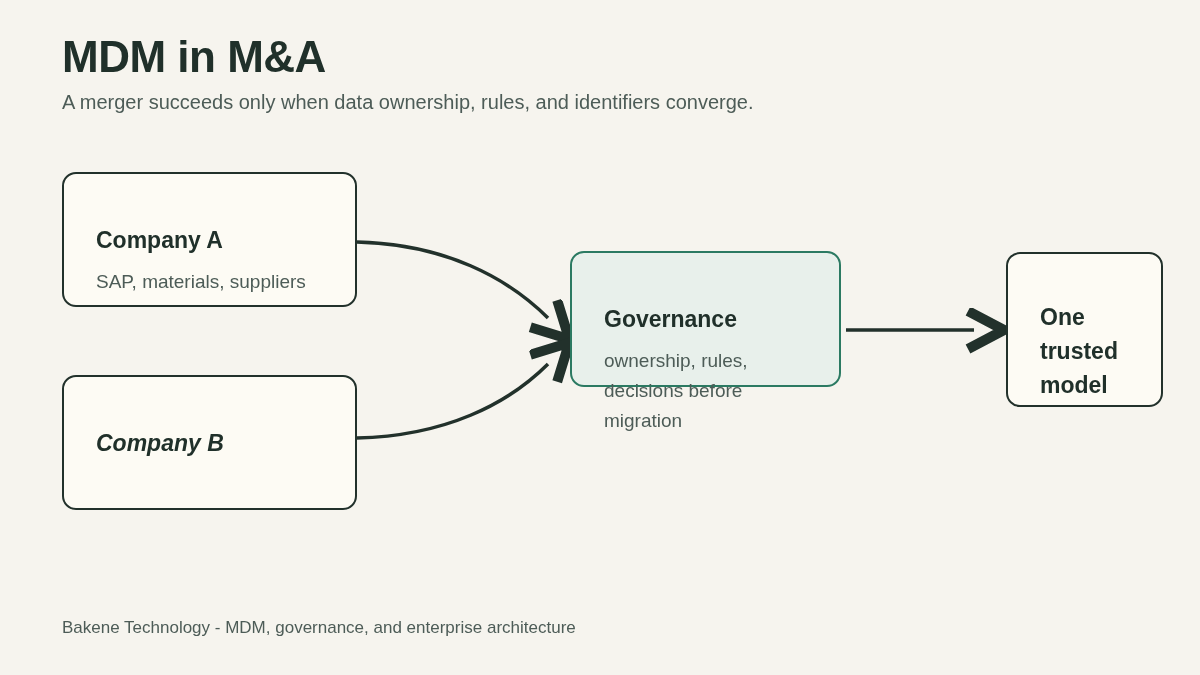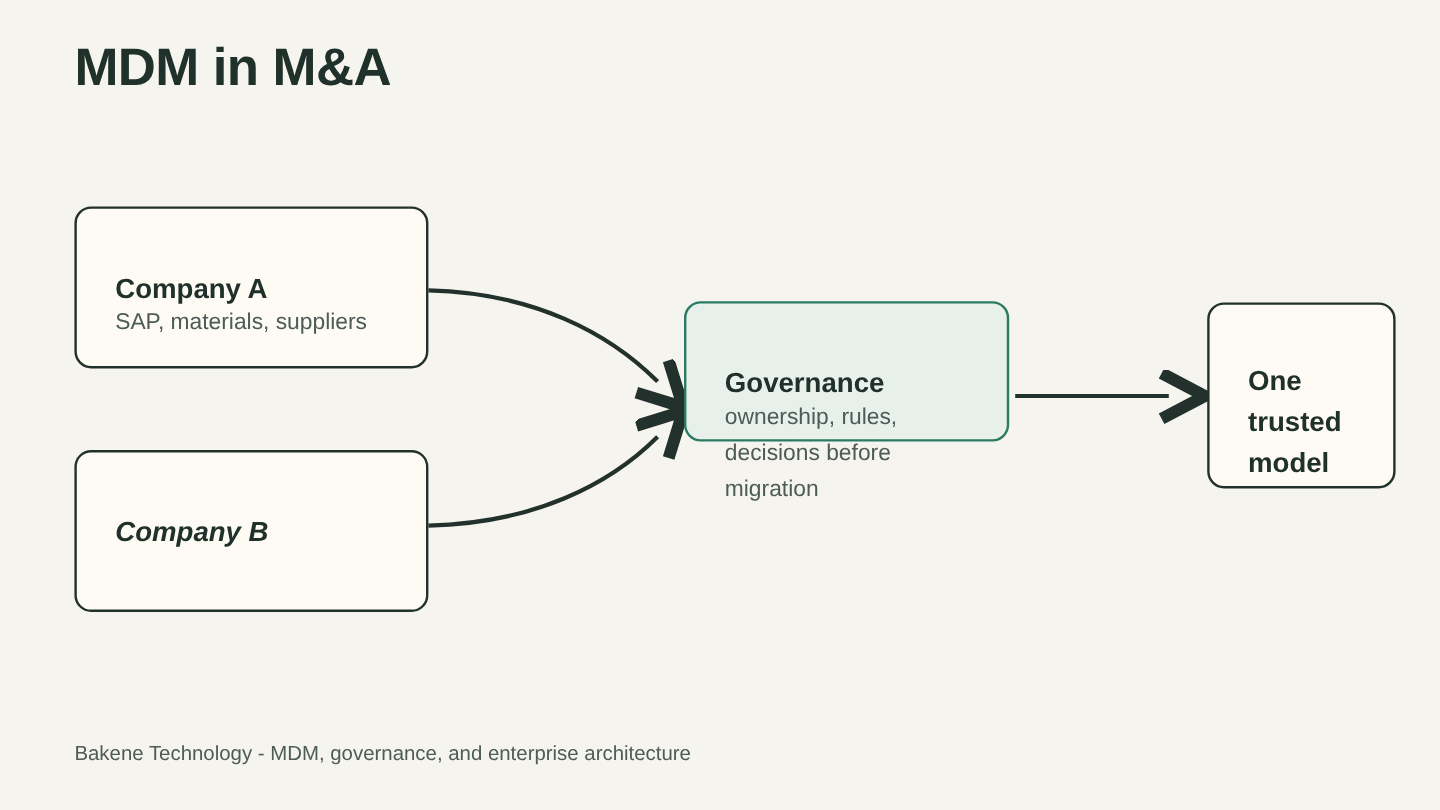--- a/index.html
+++ b/index.html
@@ -70,45 +70,46 @@
     background: var(--accent-fill);
     border-color: var(--accent-green);
   }
   .node-title {
     font-size: 23px;
     font-weight: bold;
     color: var(--text-dark);
     margin-top: 23px;
   }
   .node-sub {
-    margin-top: 0;
+    margin-top: 13px;
     font-size: 19px;
     line-height: 30px;
     color: var(--text-muted);
   }
   .node-company-a { left: 62px;   top: 172px; width: 295px; height: 135px; }
   .node-company-b { left: 62px;   top: 375px; width: 295px; height: 135px; font-style: italic; }
-  .node-governance { left: 570px; top: 251px; width: 271px; height: 117px; }
+  .node-governance { left: 570px; top: 251px; width: 271px; height: 136px; }
   .node-model     { left: 1006px; top: 252px; width: 157px; height: 155px; }
   .node-model .node-title { line-height: 34px; margin-top: 16px; }
   .footer-credit {
     position: absolute;
     left: 62px;
     top: 618px;
     font-size: 17px;
     color: var(--text-muted);
     text-align: center;
   }
 </style>
 </head>
 <body>
 
 <div class="slide">
 
   <h1 class="page-title">MDM in M&amp;A</h1>
+  <p class="page-subtitle">A merger succeeds only when data ownership, rules, and identifiers converge.</p>
 
   <svg class="edges" viewBox="0 0 1200 675" aria-hidden="true">
     <defs>
       <marker id="arrowhead" markerWidth="48" markerHeight="48" refX="10" refY="22" orient="auto" markerUnits="userSpaceOnUse">
         <path class="arrow-head-glyph" d="M4 3 L40 22 L4 41"></path>
       </marker>
     </defs>
     <path class="edge" d="M357 242 C445 244 508 278 548 318" marker-end="url(#arrowhead)"></path>
     <path class="edge" d="M357 438 C445 436 508 404 548 364" marker-end="url(#arrowhead)"></path>
     <path class="edge" d="M846 330 L974 330" marker-end="url(#arrowhead)"></path>

